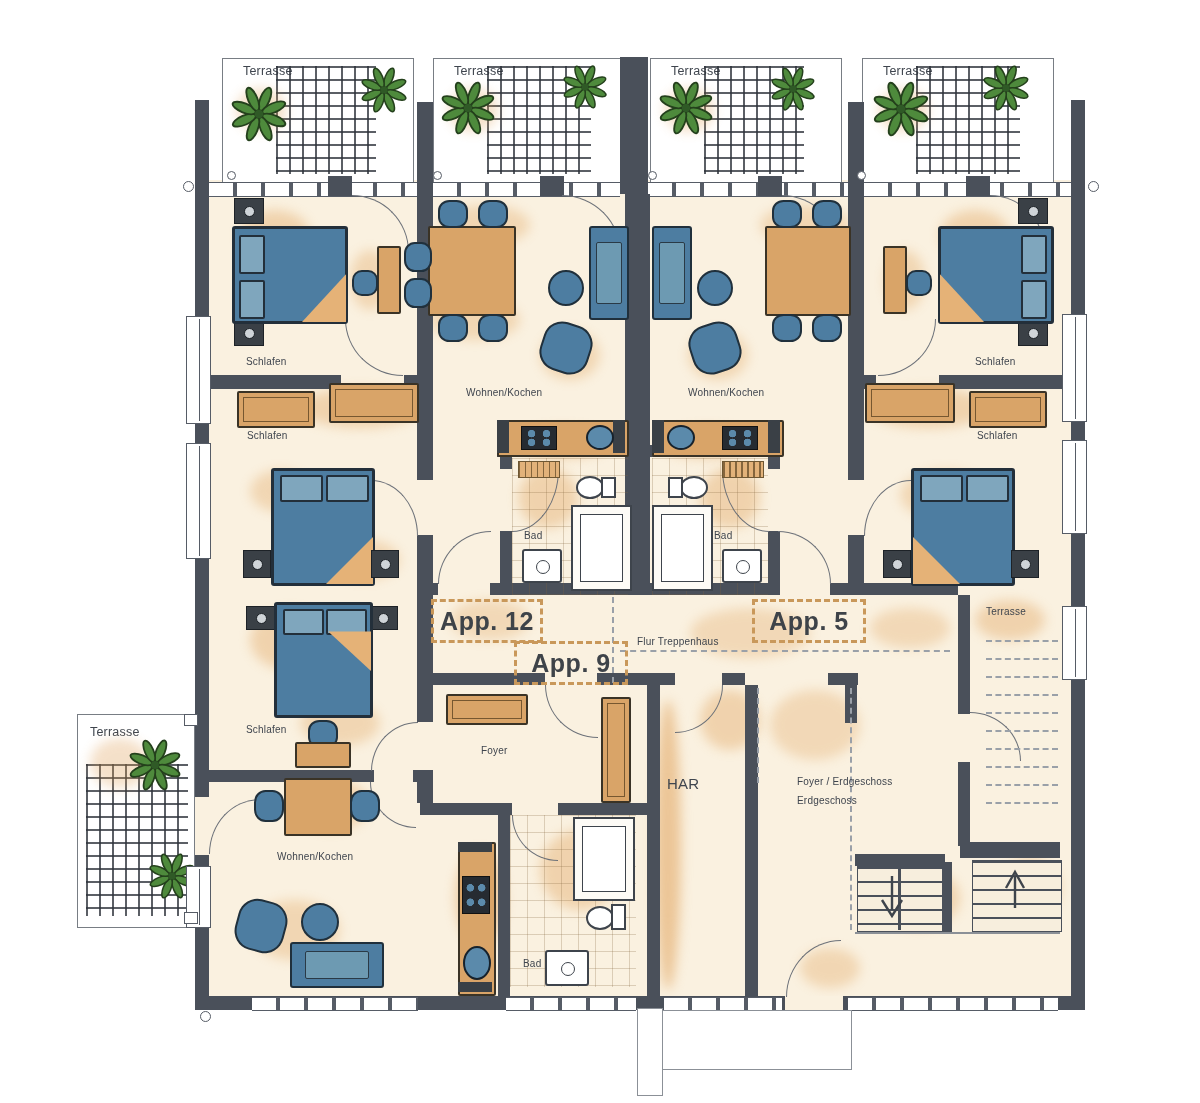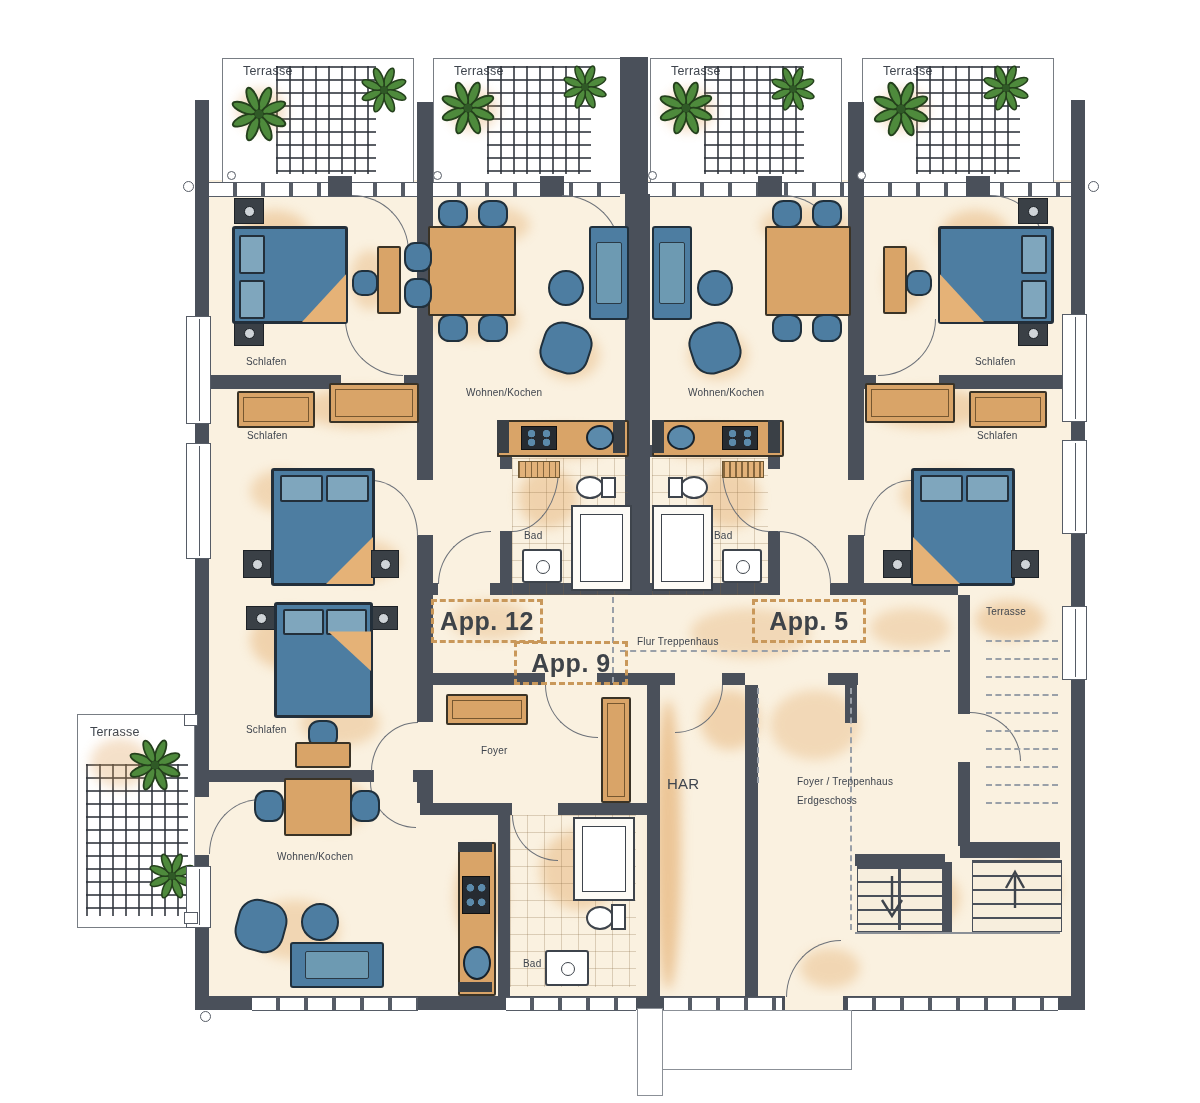--- a/index.html
+++ b/index.html
@@ -518,21 +518,21 @@
   <span class="lbl" style="left:466px;top:387px">Wohnen/Kochen</span>
   <span class="lbl" style="left:688px;top:387px">Wohnen/Kochen</span>
   <span class="lbl" style="left:277px;top:851px">Wohnen/Kochen</span>
   <span class="lbl" style="left:524px;top:530px">Bad</span>
   <span class="lbl" style="left:714px;top:530px">Bad</span>
   <span class="lbl" style="left:523px;top:958px">Bad</span>
   <span class="lbl" style="left:637px;top:636px">Flur Treppenhaus</span>
   <span class="lbl" style="left:481px;top:745px">Foyer</span>
   <span class="lbl" style="left:986px;top:606px">Terrasse</span>
   <span class="lbl" style="left:667px;top:775px;font-size:15px">HAR</span>
-  <span class="lbl" style="left:797px;top:776px">Foyer / Treppenhaus</span>
+  <span class="lbl" style="left:797px;top:776px">Foyer / Erdgeschoss</span>
   <span class="lbl" style="left:797px;top:795px">Erdgeschoss</span>
 
   <div class="appbox" style="left:431px;top:599px;width:106px;height:38px">
     <span>App. 12</span>
   </div>
   <div class="appbox" style="left:514px;top:641px;width:108px;height:38px">
     <span>App. 9</span>
   </div>
   <div class="appbox" style="left:752px;top:599px;width:108px;height:38px">
     <span>App. 5</span>

